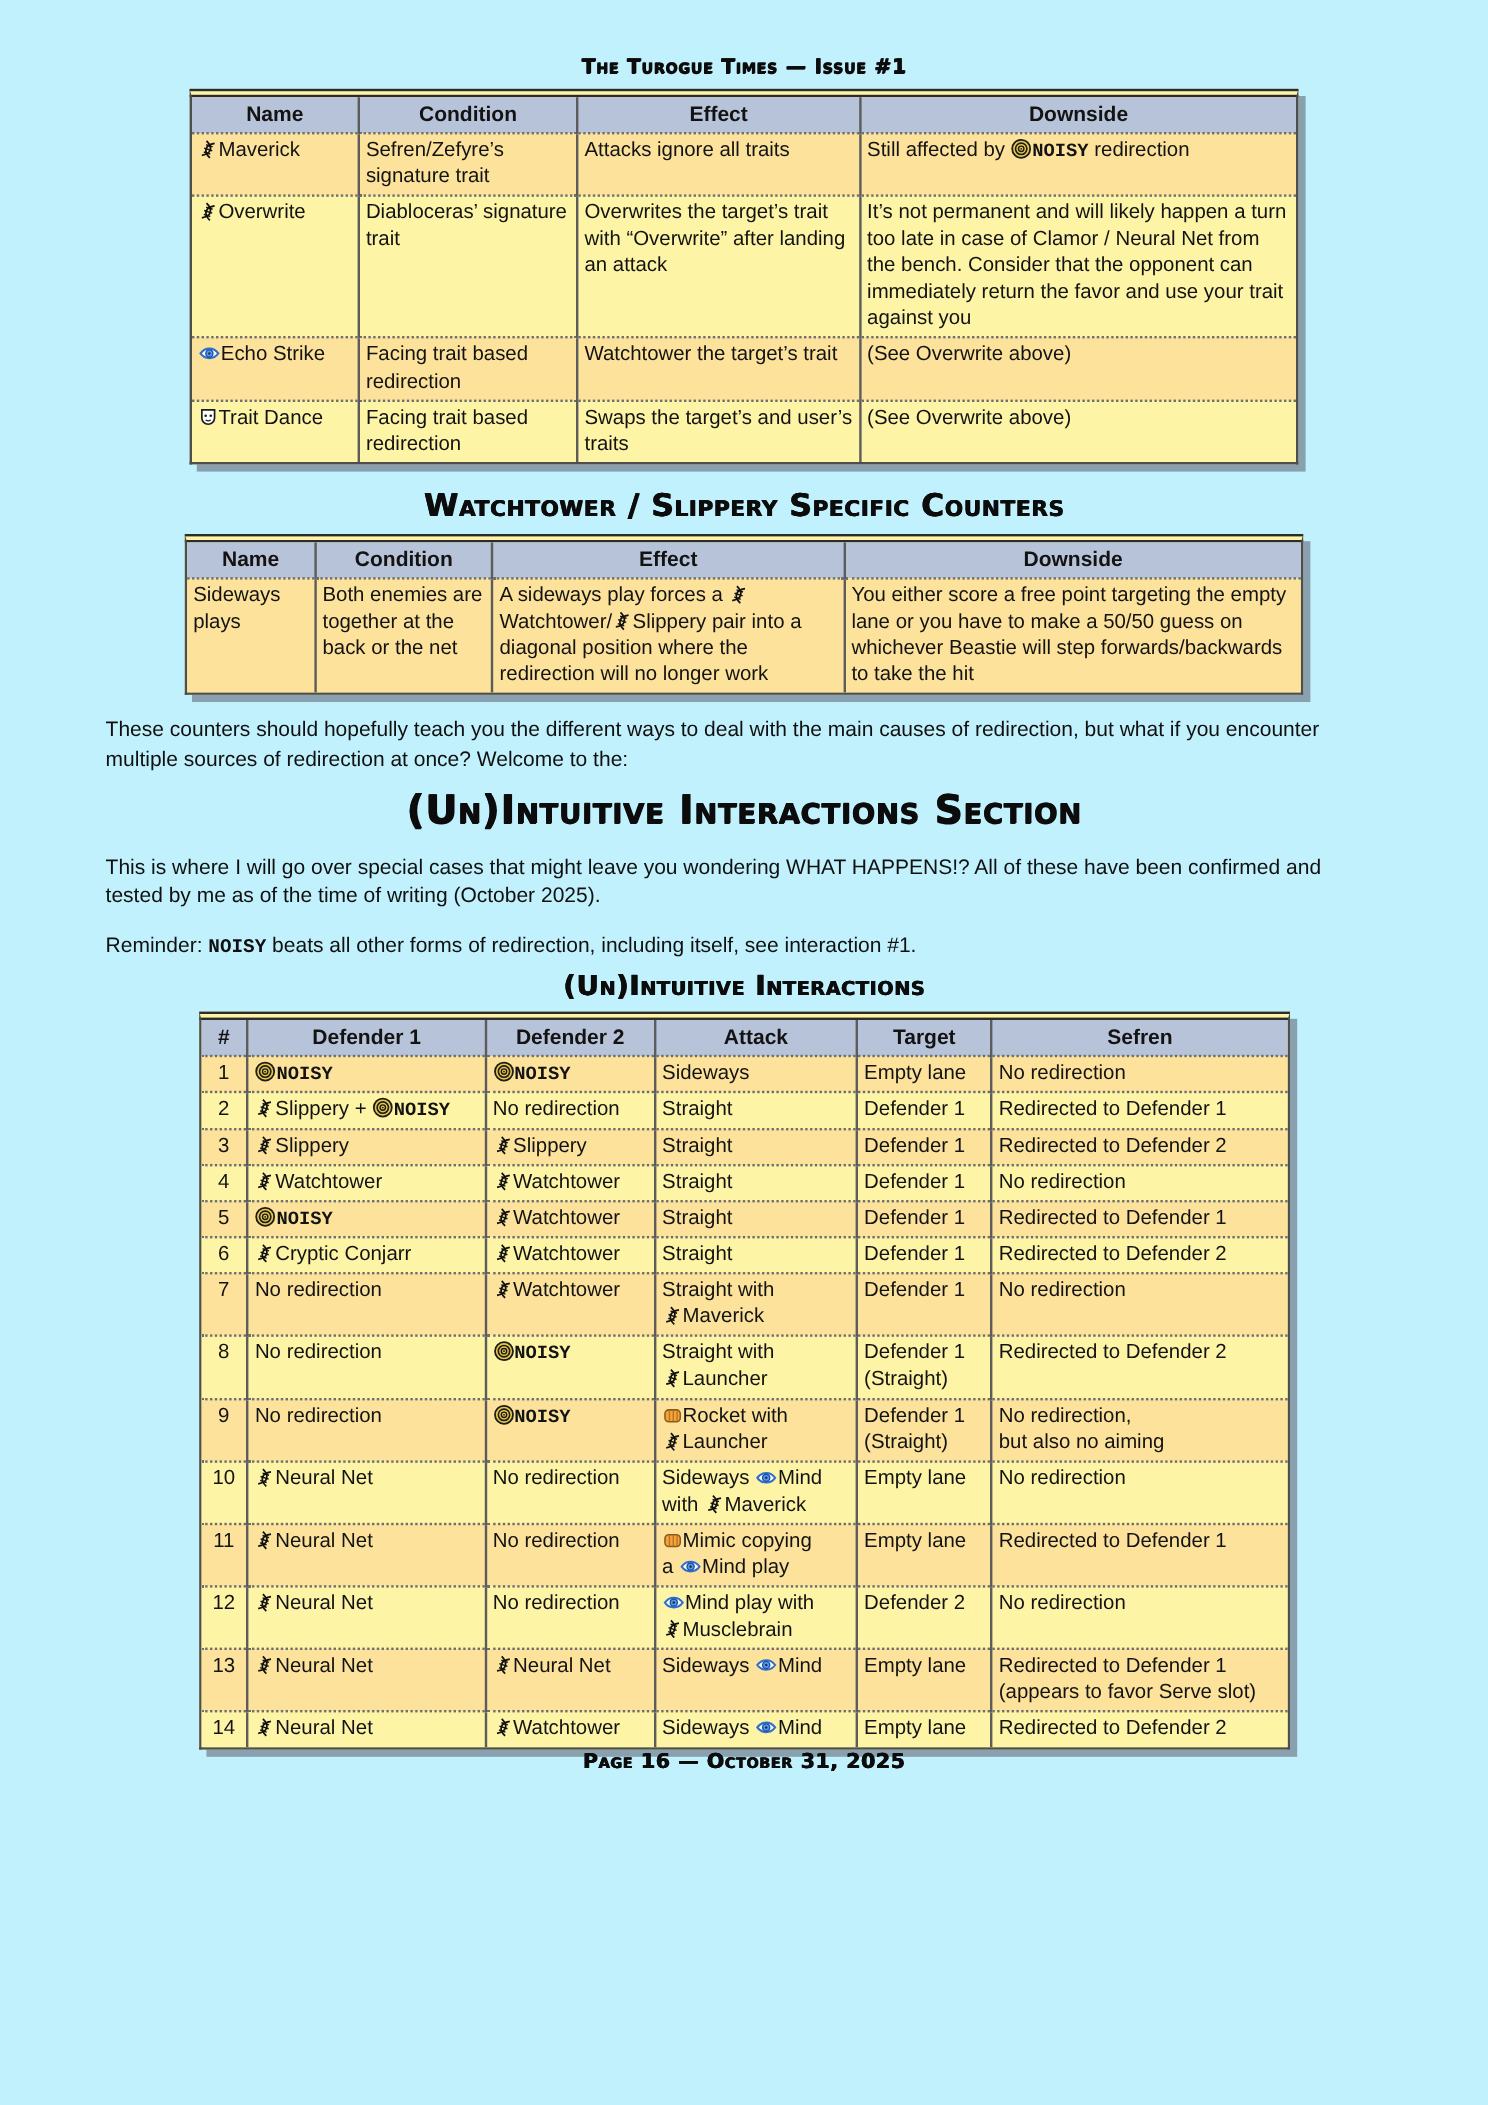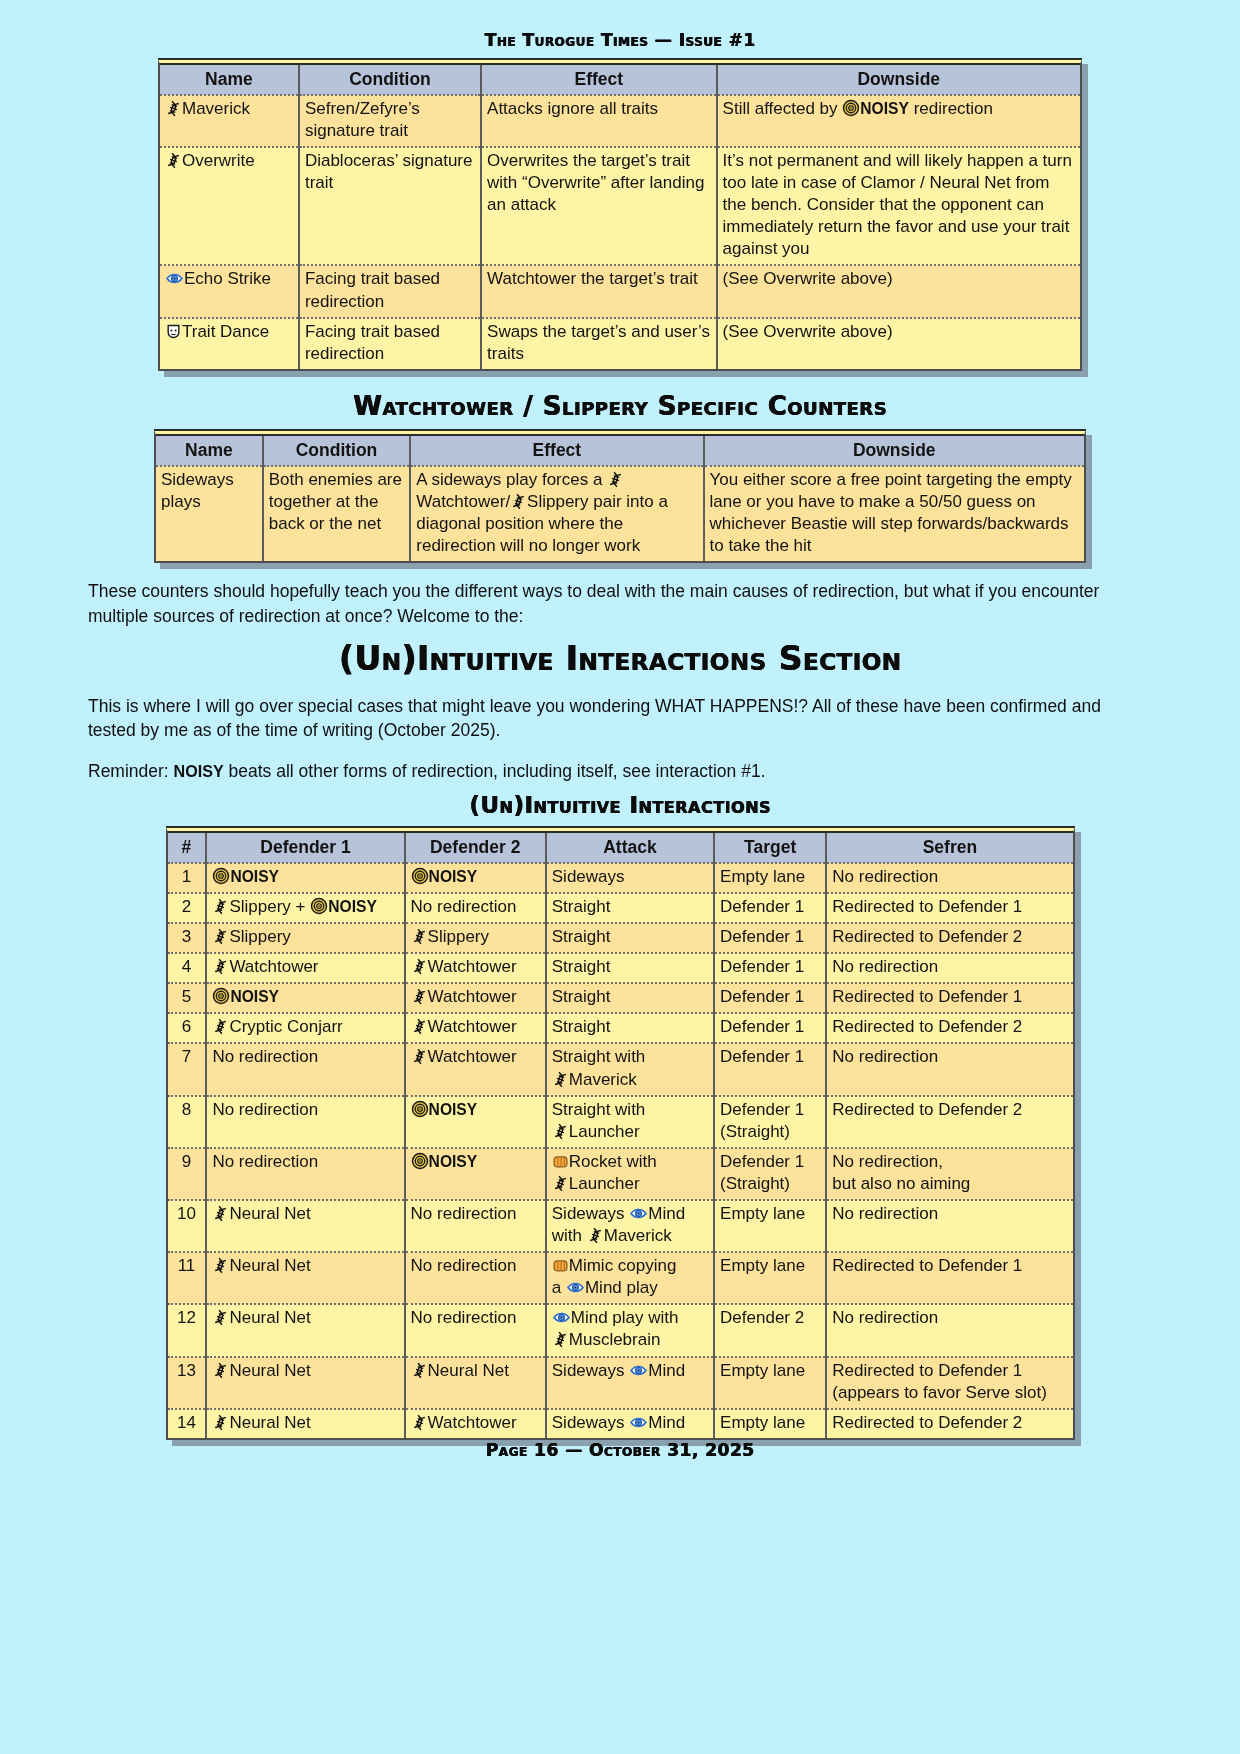--- a/index.html
+++ b/index.html
@@ -13,34 +13,34 @@
   }
   .display{
     font-family:"DejaVu Sans",sans-serif;
     font-weight:800;
     font-variant:small-caps;
     letter-spacing:.5px;
     color:#0c0c0c;
     text-align:center;
     text-shadow:.7px 0 #0c0c0c, 0 .4px #0c0c0c;
   }
-  .masthead{padding-top:30px;font-size:17px;}
+  .masthead{padding-top:46px;font-size:17px;}
   .sec-title{margin-top:20px;font-size:26px;}
   .big-title{margin-top:10px;font-size:33px;}
   .small-title{margin-top:8px;font-size:23px;}
   .footer{font-size:17px;}
 
   .para{
     margin:16px 88px 0;
     font-size:17.5px;
     line-height:1.42;
     color:#101010;
   }
   .noisy-word{
-    font-family:Liberation Sans, sans-serif;
+    font-family:Liberation Mono, monospace;
     font-weight:bold;
     font-size:.92em;
   }
 
   .tbl-wrap{
     margin:8px auto 0;
     border:2px solid #4e4e4e;
     border-top:7px double #2c2c2c;
     box-shadow:6px 6px 0 rgba(108,118,134,.65);
     background:var(--row-pale,#fdf4a6);

